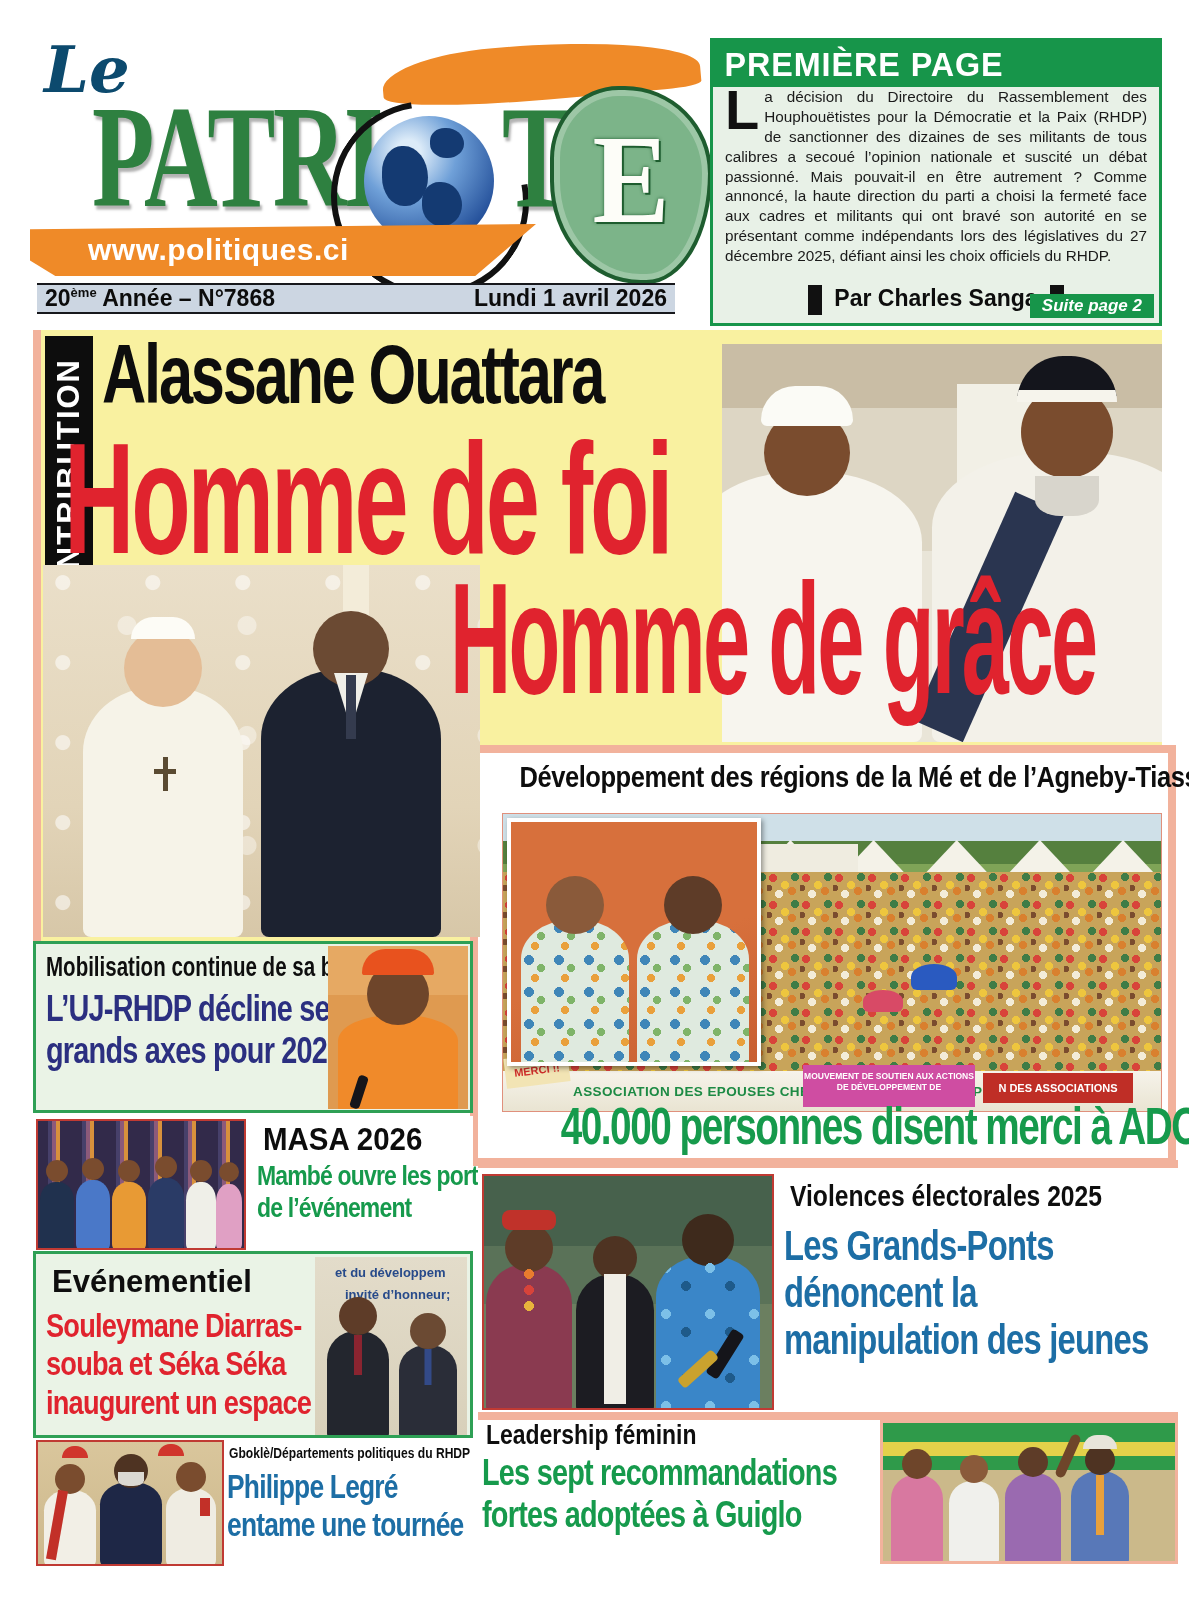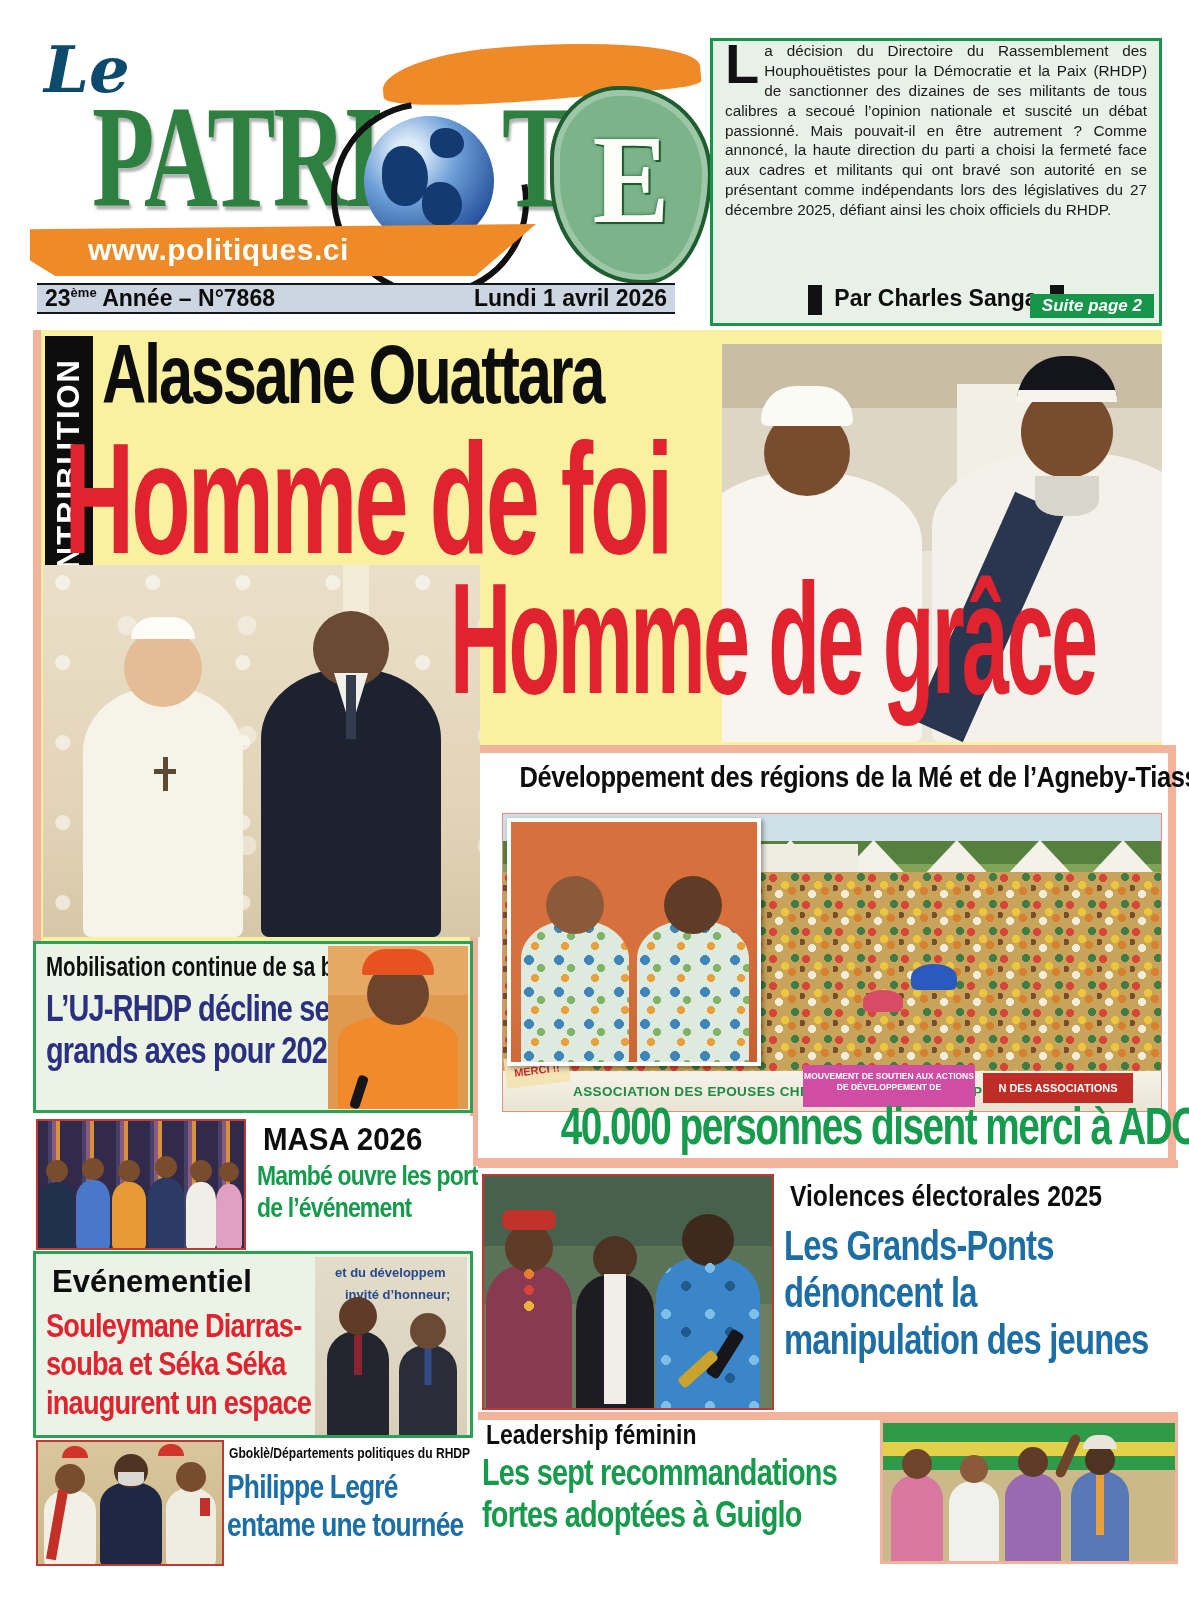--- a/index.html
+++ b/index.html
@@ -187,25 +187,28 @@
     <div class="abs brand brand-t">T</div>
     <div class="abs cimap">
       <span class="cimap-e">E</span>
     </div>
     <div class="abs url-banner">
       <span>www.politiques.ci</span>
     </div>
   </div>
 
   <div id="datebar" class="abs">
-    <span><span>23</span><sup>ème</sup><span> Année – N°7868</span></span>
+    <span><span>20</span><sup>ème</sup><span> Année – N°7868</span></span>
     <span>Lundi 1 avril 2026</span>
   </div>
 
   <div id="premiere" class="abs">
+    <div class="prem-head">
+      <span>PREMIÈRE PAGE</span>
+    </div>
     <div class="prem-body">
       <span class="dropcap">L</span><span>a décision du Directoire du Rassemblement des Houphouëtistes pour la Démocratie et la Paix (RHDP) de sanctionner des dizaines de ses militants de tous calibres a secoué l’opinion nationale et suscité un débat passionné. Mais pouvait-il en être autrement ? Comme annoncé, la haute direction du parti a choisi la fermeté face aux cadres et militants qui ont bravé son autorité en se présentant comme indépendants lors des législatives du 27 décembre 2025, défiant ainsi les choix officiels du RHDP.</span>
     </div>
     <div class="prem-byline">
       <span class="byline-block"></span><span>Par Charles Sanga</span><span class="byline-block"></span>
     </div>
     <div class="prem-more">Suite page 2</div>
   </div>
 
   <div class="abs salmon-strip" style="left:33px;top:330px;width:8px;height:611px;"></div>

